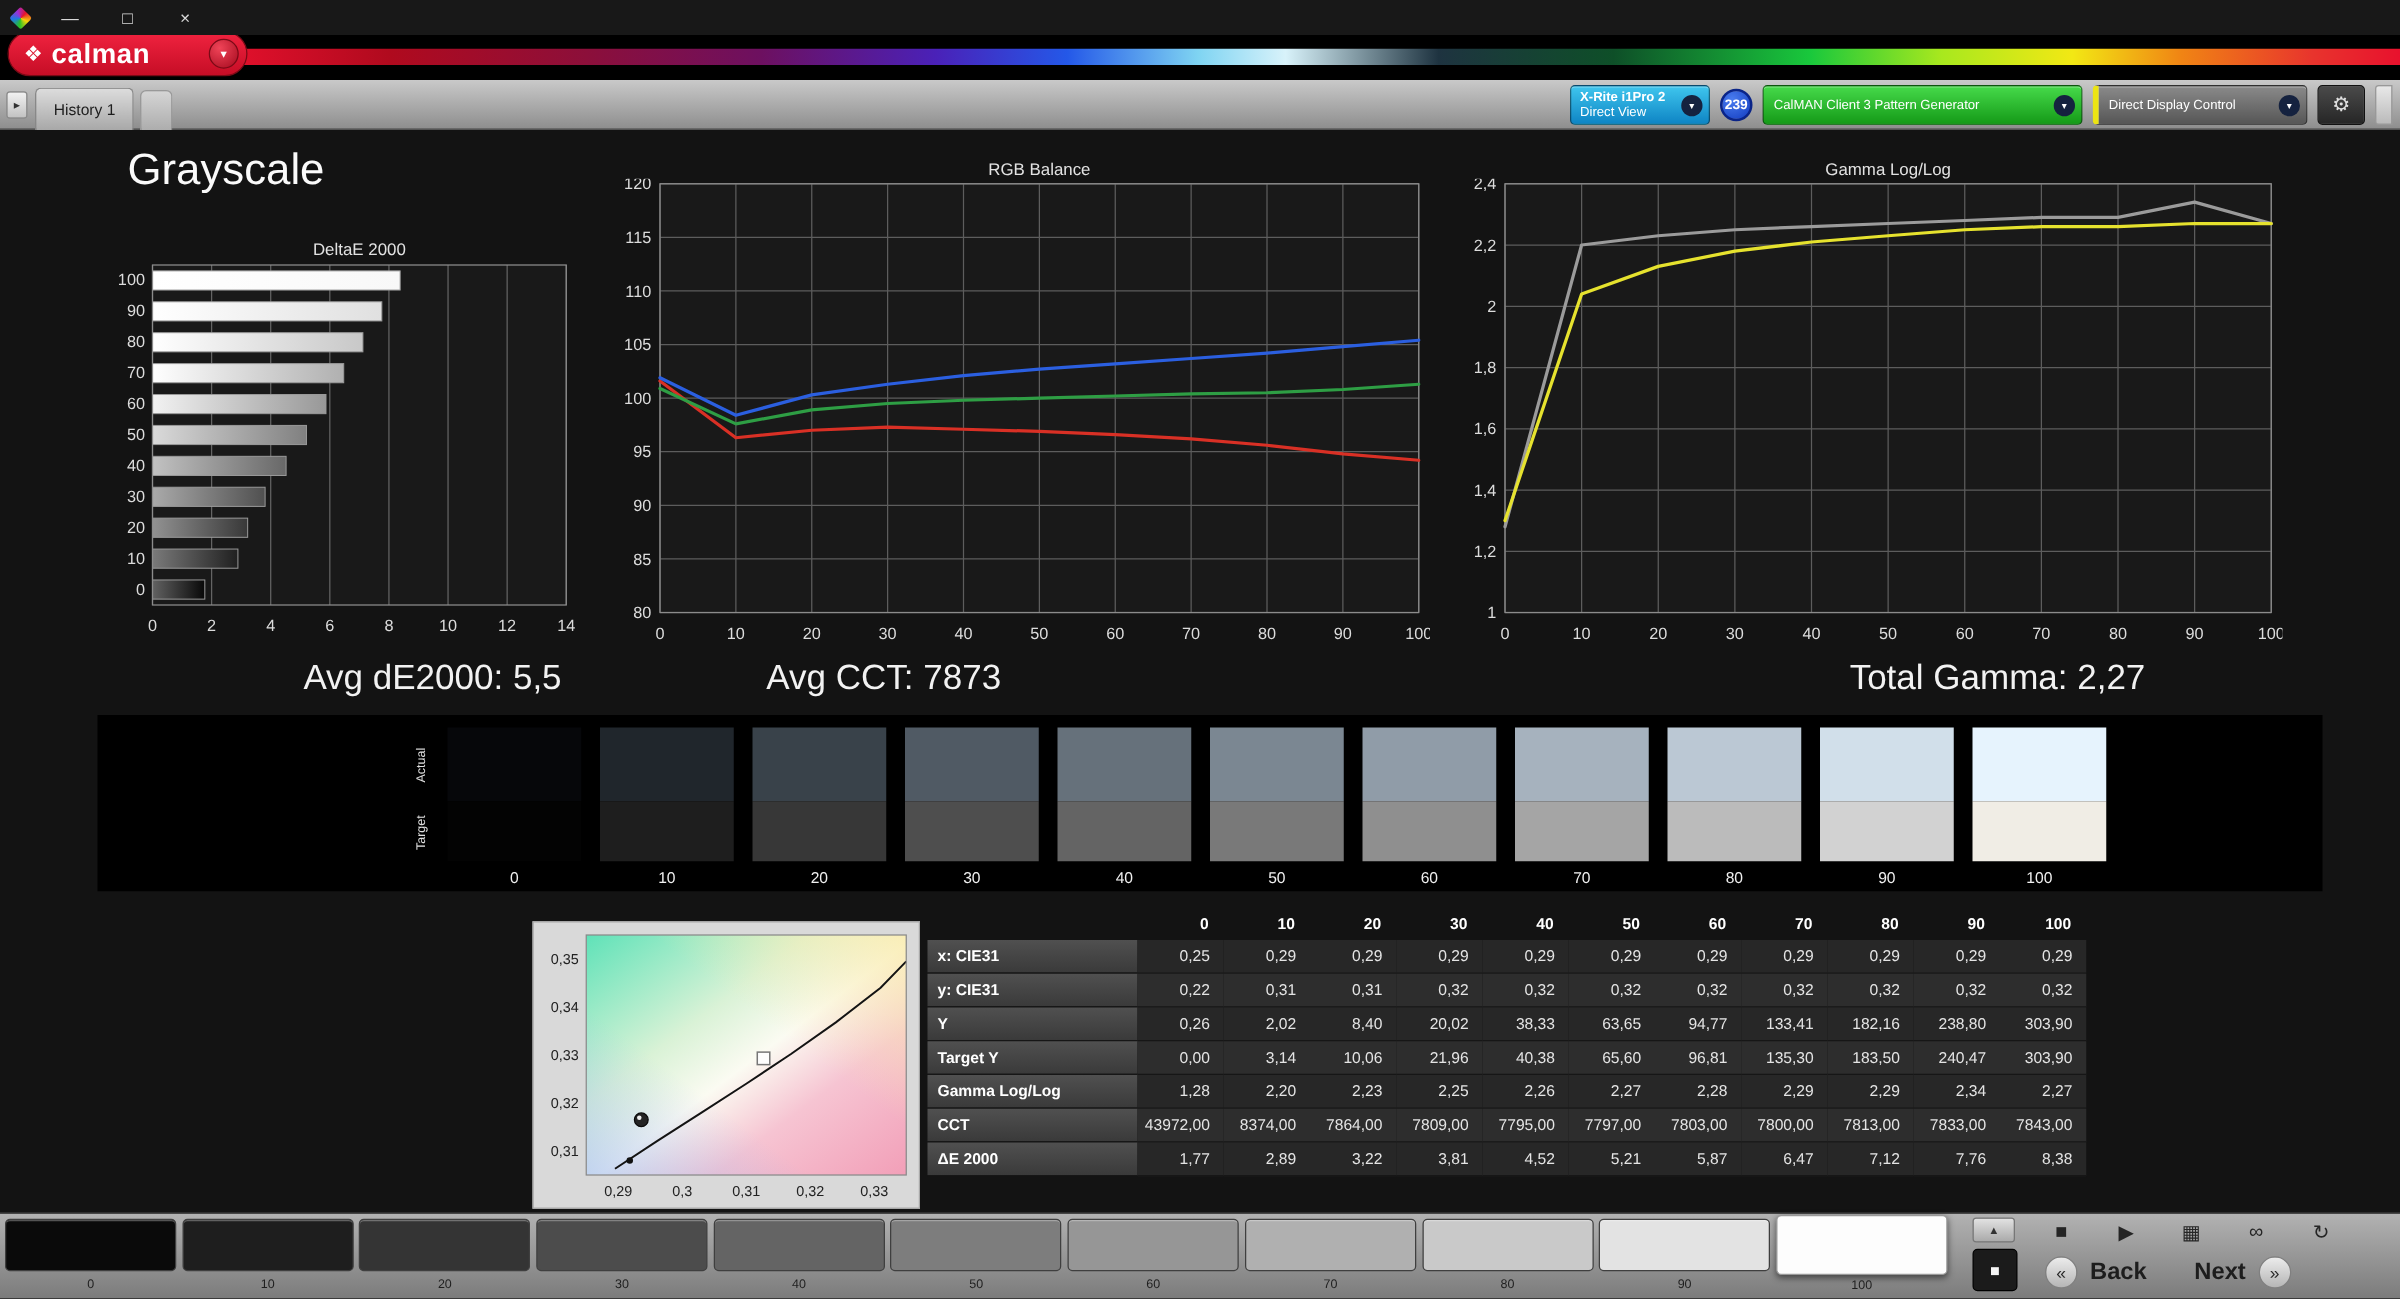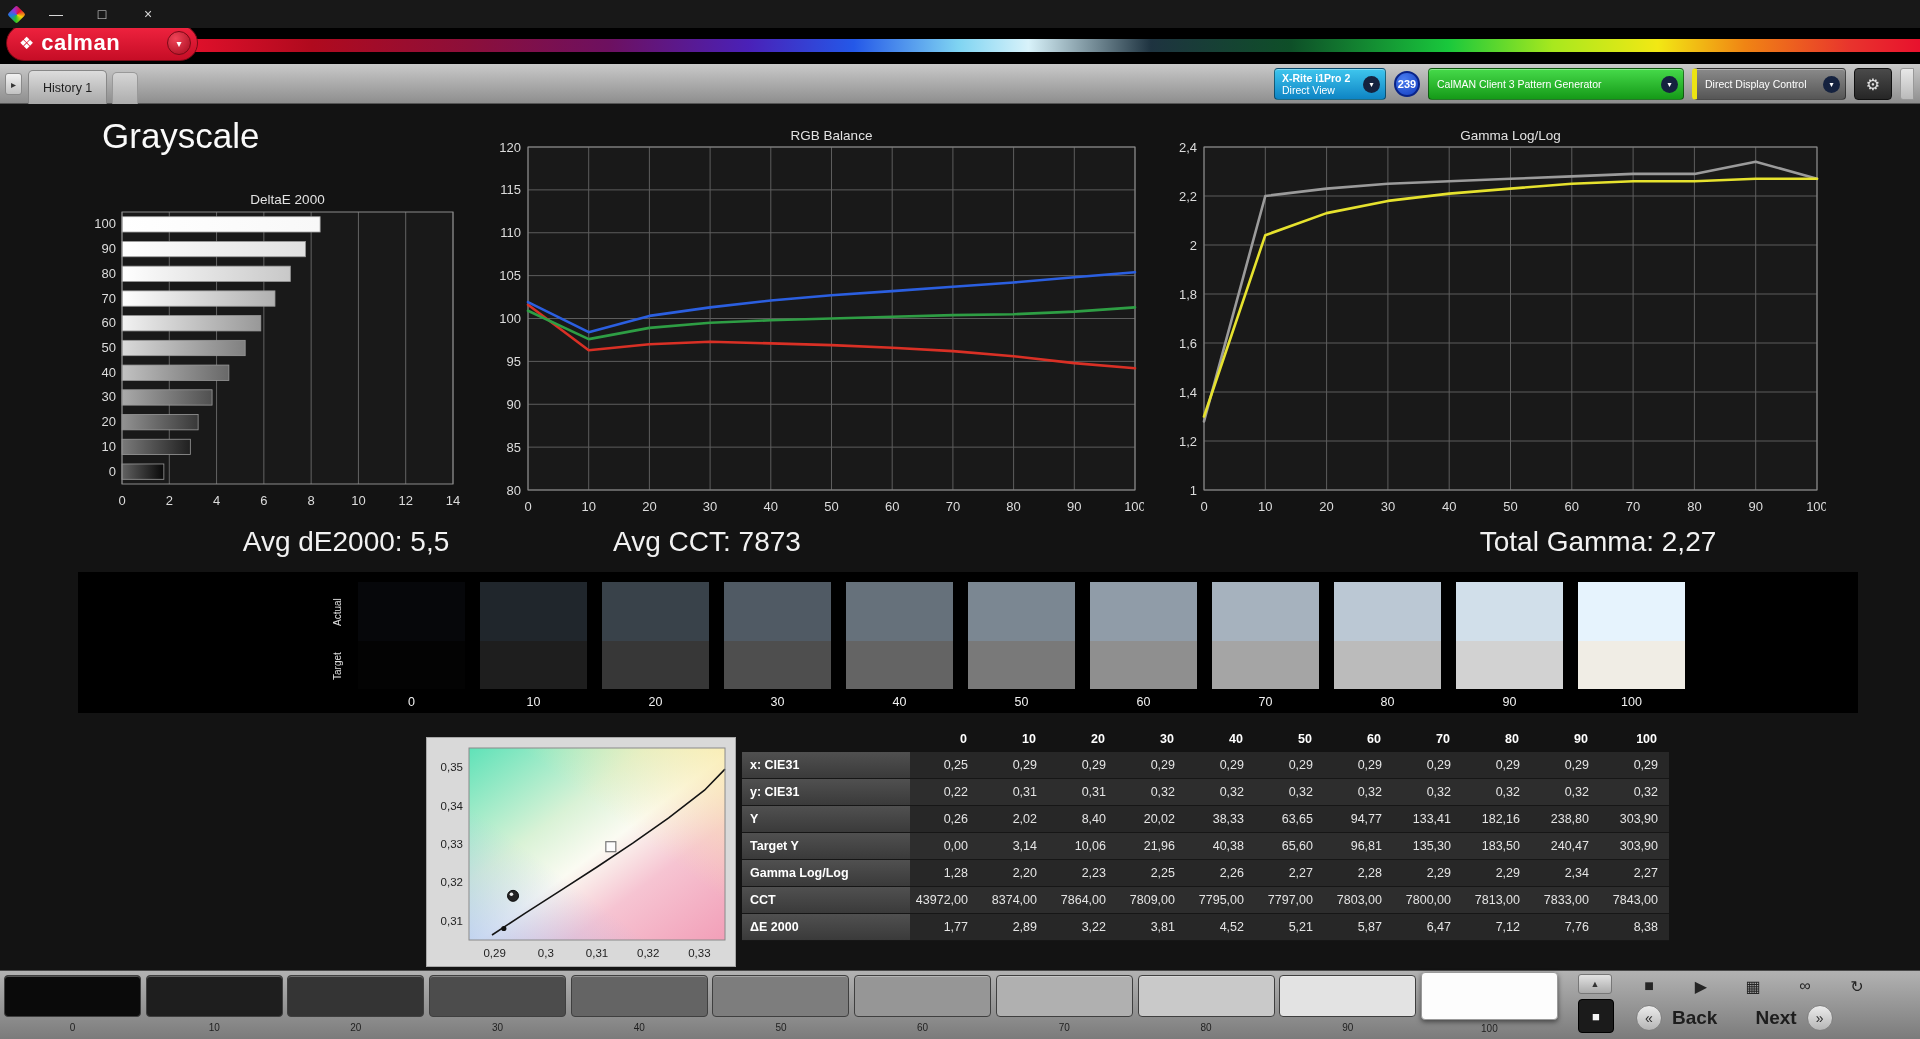--- a/index.html
+++ b/index.html
@@ -31,21 +31,21 @@
   #tab-tools{position:absolute;right:6px;top:4px;display:flex;gap:8px;align-items:center;height:32px;}
   .drop{position:relative;height:32px;border-radius:4px;display:flex;align-items:center;color:#fff;cursor:pointer;border:1px solid rgba(0,0,0,.45);box-shadow:inset 0 1px rgba(255,255,255,.35);}
   #meter-drop{width:112px;background:linear-gradient(180deg,#3fc6ee,#0e84c4);}
   .drop-text{flex:1;padding-left:7px;line-height:1.15;}
   .drop-l1{font-size:10.5px;font-weight:bold;}
   .drop-l2{font-size:10.5px;}
   .drop-single{flex:1;font-size:10.5px;padding-left:8px;}
   .drop-caret{width:17px;height:17px;border-radius:50%;background:#15223f;color:#fff;font-size:8px;display:flex;align-items:center;justify-content:center;margin:0 5px;flex:none;}
   #meter-badge{width:26px;height:26px;border-radius:50%;background:radial-gradient(circle at 35% 30%,#4a7df0,#123bbf);border:2px solid #0a2488;color:#fff;font-size:11px;font-weight:bold;display:flex;align-items:center;justify-content:center;cursor:pointer;}
   #pattern-drop{width:256px;background:linear-gradient(180deg,#46da4a,#159a18);}
-  #display-drop{width:154px;background:linear-gradient(180deg,#8a8a8a,#565656);border-left:5px solid #ece413;}
+  #display-drop{width:172px;background:linear-gradient(180deg,#8a8a8a,#565656);border-left:5px solid #ece413;}
   #gear-btn{width:38px;height:32px;background:linear-gradient(180deg,#4a4a4a,#262626);border:1px solid #111;border-radius:4px;color:#e0e0e0;font-size:16px;display:flex;align-items:center;justify-content:center;cursor:pointer;}
   #edge-sliver{width:14px;height:32px;background:linear-gradient(180deg,#e8e8e8,#bababa);border:1px solid #999;border-radius:3px 0 0 3px;cursor:pointer;}
 
   
   #main{position:absolute;left:0;top:104px;width:1920px;height:866px;background:#131313;}
   #page-title{position:absolute;left:102px;top:12px;font-size:35px;color:#fafafa;}
   .chart-title{position:absolute;font-size:13.5px;color:#e2e2e2;text-align:center;}
   #deltae-title{left:90px;top:88px;width:375px;padding-left:20px;}
   #deltae-svg{position:absolute;left:90px;top:106px;}
   #rgb-title{left:492px;top:24px;width:652px;padding-left:27px;}

